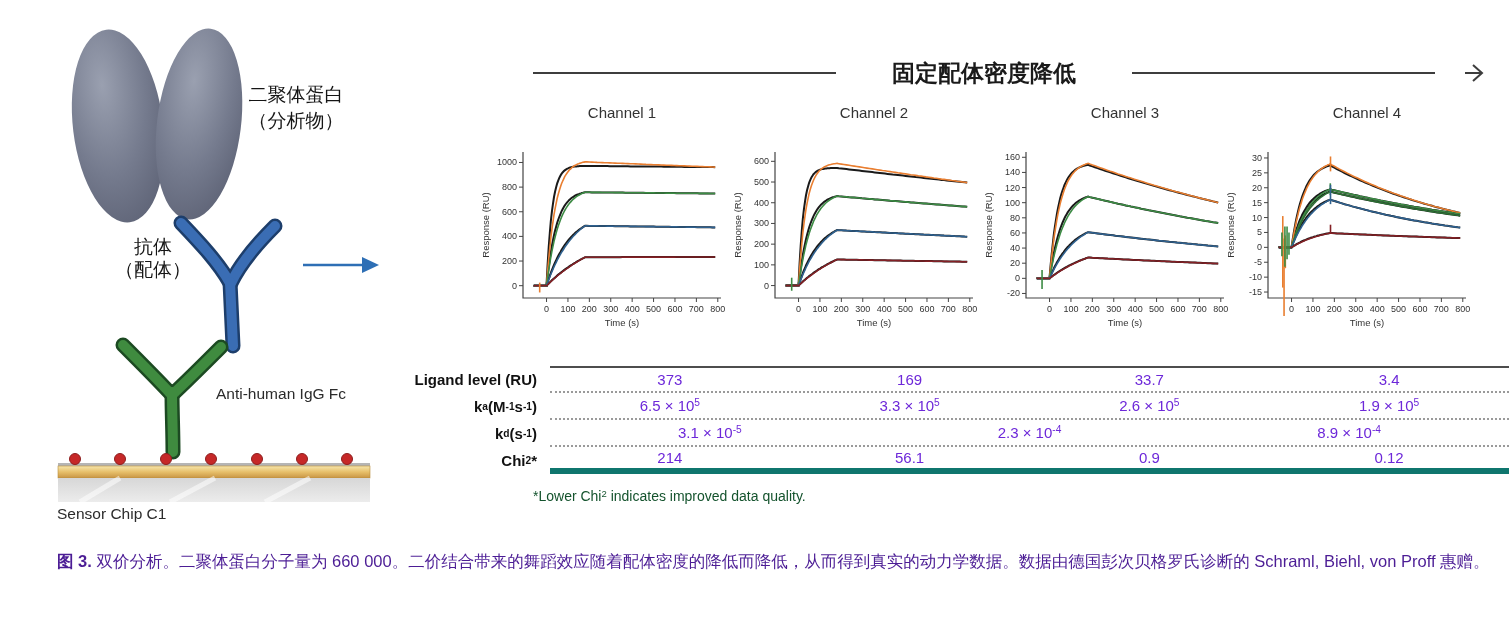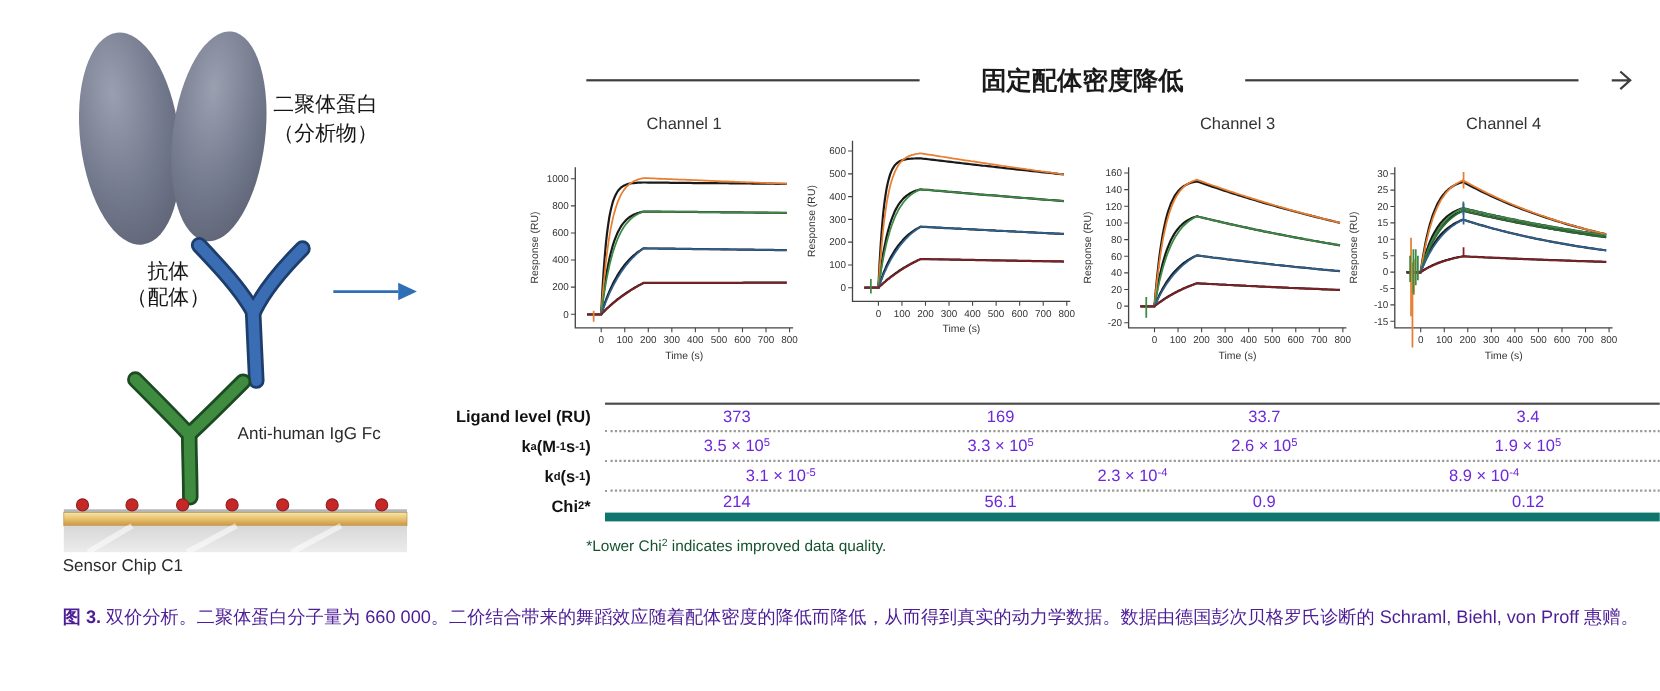--- a/index.html
+++ b/index.html
@@ -20,21 +20,21 @@
   svg text.dlab{font-size:19px;fill:#151515;font-family:"Liberation Sans",sans-serif;}
   svg text.dlab-s{font-size:15.5px;fill:#2b2b2b;font-family:"Liberation Sans",sans-serif;}
   
   .ktable{position:absolute;left:0;top:366px;width:1509px;}
   .trow{display:flex;height:27px;justify-content:flex-end;}
   .tlabel{width:520px;text-align:right;font-weight:bold;font-size:15px;color:#111;
           display:flex;align-items:center;justify-content:flex-end;}
   .tcells{margin-left:13px;width:959px;display:flex;align-items:center;}
   .trow:nth-child(1) .tcells{border-top:2px solid #4d4d4d;}
   .trow:nth-child(1) .tcells,.trow:nth-child(2) .tcells,.trow:nth-child(3) .tcells{border-bottom:2px dotted #9a9a9a;}
-  .trow:nth-child(4) .tcells{border-bottom:8px solid #0f766e;}
+  .trow:nth-child(4) .tcells{border-bottom:6px solid #0f766e;}
   .tcell{flex:1;text-align:center;font-size:15px;color:#6d28d9;}
   .sup{font-size:68%;vertical-align:0.45em;}
   .sub{font-size:68%;vertical-align:-0.25em;}
   .b{font-weight:bold;}
   .footnote{position:absolute;left:533px;top:488px;font-size:14px;color:#14532d;}
   .caption{position:absolute;left:57px;top:549px;width:1440px;font-size:16.5px;
            line-height:1.5;color:#4c1d95;}
 </style>
 </head>
 <body>
@@ -173,20 +173,21 @@
         <path d="M56.7,157.7 L69.3,157.7 L69.5,157.7 L70.6,154.3 L71.7,151.0 L72.8,147.9 L73.8,144.9 L74.9,142.1 L76.0,139.4 L77.0,136.9 L78.1,134.4 L79.2,132.1 L80.2,129.9 L81.3,127.8 L82.4,125.8 L83.5,123.9 L84.5,122.0 L85.6,120.3 L86.7,118.6 L87.7,117.0 L88.8,115.5 L89.9,114.1 L91.0,112.7 L92.0,111.4 L93.1,110.2 L94.2,109.0 L95.2,107.9 L96.3,106.8 L97.4,105.8 L98.4,104.8 L99.5,103.8 L100.6,103.0 L101.7,102.1 L102.7,101.3 L103.8,100.5 L104.9,99.8 L105.9,99.1 L107.0,98.4 L108.1,97.8 L109.8,97.8 L112.4,97.9 L114.9,97.9 L117.5,97.9 L120.1,97.9 L122.6,98.0 L125.2,98.0 L127.8,98.0 L130.3,98.1 L132.9,98.1 L135.5,98.1 L138.0,98.2 L140.6,98.2 L143.2,98.2 L145.7,98.3 L148.3,98.3 L150.9,98.3 L153.5,98.4 L156.0,98.4 L158.6,98.4 L161.2,98.5 L163.7,98.5 L166.3,98.5 L168.9,98.6 L171.4,98.6 L174.0,98.6 L176.6,98.6 L179.1,98.7 L181.7,98.7 L184.3,98.7 L186.8,98.8 L189.4,98.8 L192.0,98.8 L194.6,98.9 L197.1,98.9 L199.7,98.9 L202.3,99.0 L204.8,99.0 L207.4,99.0 L210.0,99.1 L212.5,99.1 L215.1,99.1 L217.7,99.1 L220.2,99.2 L222.8,99.2 L225.4,99.2 L227.9,99.3 L230.5,99.3 L233.1,99.3 L235.7,99.4 L238.2,99.4" fill="none" stroke="#1a1a1a" stroke-width="2"></path>
         <path d="M56.7,157.7 L69.3,157.7 L69.5,157.7 L70.6,156.6 L71.7,155.5 L72.8,154.4 L73.8,153.4 L74.9,152.3 L76.0,151.3 L77.0,150.4 L78.1,149.4 L79.2,148.5 L80.2,147.5 L81.3,146.6 L82.4,145.7 L83.5,144.9 L84.5,144.0 L85.6,143.2 L86.7,142.4 L87.7,141.6 L88.8,140.8 L89.9,140.0 L91.0,139.3 L92.0,138.6 L93.1,137.8 L94.2,137.1 L95.2,136.5 L96.3,135.8 L97.4,135.1 L98.4,134.5 L99.5,133.8 L100.6,133.2 L101.7,132.6 L102.7,132.0 L103.8,131.4 L104.9,130.9 L105.9,130.3 L107.0,129.8 L108.1,129.2 L109.8,129.2 L112.4,129.2 L114.9,129.2 L117.5,129.2 L120.1,129.2 L122.6,129.2 L125.2,129.2 L127.8,129.2 L130.3,129.2 L132.9,129.2 L135.5,129.2 L138.0,129.2 L140.6,129.2 L143.2,129.2 L145.7,129.1 L148.3,129.1 L150.9,129.1 L153.5,129.1 L156.0,129.1 L158.6,129.1 L161.2,129.1 L163.7,129.1 L166.3,129.1 L168.9,129.1 L171.4,129.1 L174.0,129.1 L176.6,129.1 L179.1,129.1 L181.7,129.1 L184.3,129.1 L186.8,129.1 L189.4,129.1 L192.0,129.1 L194.6,129.1 L197.1,129.1 L199.7,129.0 L202.3,129.0 L204.8,129.0 L207.4,129.0 L210.0,129.0 L212.5,129.0 L215.1,129.0 L217.7,129.0 L220.2,129.0 L222.8,129.0 L225.4,129.0 L227.9,129.0 L230.5,129.0 L233.1,129.0 L235.7,129.0 L238.2,129.0" fill="none" stroke="#1a1a1a" stroke-width="2"></path>
         <path d="M56.7,157.7 L69.3,157.7 L69.5,157.7 L70.6,143.6 L71.7,131.1 L72.8,120.0 L73.8,110.1 L74.9,101.4 L76.0,93.6 L77.0,86.7 L78.1,80.6 L79.2,75.1 L80.2,70.3 L81.3,66.0 L82.4,62.2 L83.5,58.8 L84.5,55.8 L85.6,53.2 L86.7,50.8 L87.7,48.7 L88.8,46.9 L89.9,45.2 L91.0,43.7 L92.0,42.4 L93.1,41.3 L94.2,40.3 L95.2,39.3 L96.3,38.5 L97.4,37.8 L98.4,37.2 L99.5,36.6 L100.6,36.1 L101.7,35.7 L102.7,35.3 L103.8,34.9 L104.9,34.6 L105.9,34.3 L107.0,34.1 L108.1,33.9 L109.8,33.9 L112.4,34.0 L114.9,34.1 L117.5,34.2 L120.1,34.4 L122.6,34.5 L125.2,34.6 L127.8,34.7 L130.3,34.8 L132.9,34.9 L135.5,35.0 L138.0,35.1 L140.6,35.2 L143.2,35.3 L145.7,35.4 L148.3,35.5 L150.9,35.6 L153.5,35.7 L156.0,35.8 L158.6,35.9 L161.2,36.0 L163.7,36.1 L166.3,36.2 L168.9,36.4 L171.4,36.5 L174.0,36.6 L176.6,36.7 L179.1,36.8 L181.7,36.9 L184.3,37.0 L186.8,37.1 L189.4,37.2 L192.0,37.3 L194.6,37.4 L197.1,37.5 L199.7,37.6 L202.3,37.7 L204.8,37.8 L207.4,37.9 L210.0,38.0 L212.5,38.1 L215.1,38.2 L217.7,38.3 L220.2,38.4 L222.8,38.5 L225.4,38.6 L227.9,38.7 L230.5,38.8 L233.1,38.9 L235.7,39.0 L238.2,39.1" fill="none" stroke="#e97e30" stroke-width="1.6"></path>
         <path d="M56.7,157.7 L69.3,157.7 L69.5,157.7 L70.6,149.6 L71.7,142.2 L72.8,135.4 L73.8,129.2 L74.9,123.4 L76.0,118.2 L77.0,113.4 L78.1,109.0 L79.2,104.9 L80.2,101.2 L81.3,97.8 L82.4,94.7 L83.5,91.8 L84.5,89.1 L85.6,86.7 L86.7,84.5 L87.7,82.5 L88.8,80.6 L89.9,78.9 L91.0,77.3 L92.0,75.9 L93.1,74.6 L94.2,73.4 L95.2,72.3 L96.3,71.2 L97.4,70.3 L98.4,69.4 L99.5,68.6 L100.6,67.9 L101.7,67.3 L102.7,66.7 L103.8,66.1 L104.9,65.6 L105.9,65.1 L107.0,64.7 L108.1,64.3 L109.8,64.3 L112.4,64.3 L114.9,64.4 L117.5,64.4 L120.1,64.4 L122.6,64.4 L125.2,64.5 L127.8,64.5 L130.3,64.5 L132.9,64.5 L135.5,64.5 L138.0,64.6 L140.6,64.6 L143.2,64.6 L145.7,64.6 L148.3,64.7 L150.9,64.7 L153.5,64.7 L156.0,64.7 L158.6,64.8 L161.2,64.8 L163.7,64.8 L166.3,64.8 L168.9,64.9 L171.4,64.9 L174.0,64.9 L176.6,64.9 L179.1,65.0 L181.7,65.0 L184.3,65.0 L186.8,65.0 L189.4,65.1 L192.0,65.1 L194.6,65.1 L197.1,65.1 L199.7,65.2 L202.3,65.2 L204.8,65.2 L207.4,65.2 L210.0,65.3 L212.5,65.3 L215.1,65.3 L217.7,65.3 L220.2,65.3 L222.8,65.4 L225.4,65.4 L227.9,65.4 L230.5,65.4 L233.1,65.5 L235.7,65.5 L238.2,65.5" fill="none" stroke="#3c8b44" stroke-width="1.6"></path>
         <path d="M56.7,157.7 L69.3,157.7 L69.5,157.7 L70.6,154.7 L71.7,151.8 L72.8,149.0 L73.8,146.3 L74.9,143.7 L76.0,141.2 L77.0,138.8 L78.1,136.5 L79.2,134.3 L80.2,132.2 L81.3,130.1 L82.4,128.1 L83.5,126.2 L84.5,124.4 L85.6,122.7 L86.7,121.0 L87.7,119.3 L88.8,117.8 L89.9,116.3 L91.0,114.8 L92.0,113.4 L93.1,112.1 L94.2,110.8 L95.2,109.5 L96.3,108.3 L97.4,107.2 L98.4,106.1 L99.5,105.0 L100.6,104.0 L101.7,103.0 L102.7,102.0 L103.8,101.1 L104.9,100.2 L105.9,99.4 L107.0,98.6 L108.1,97.8 L109.8,97.8 L112.4,97.9 L114.9,97.9 L117.5,97.9 L120.1,97.9 L122.6,98.0 L125.2,98.0 L127.8,98.0 L130.3,98.1 L132.9,98.1 L135.5,98.1 L138.0,98.2 L140.6,98.2 L143.2,98.2 L145.7,98.3 L148.3,98.3 L150.9,98.3 L153.5,98.4 L156.0,98.4 L158.6,98.4 L161.2,98.5 L163.7,98.5 L166.3,98.5 L168.9,98.6 L171.4,98.6 L174.0,98.6 L176.6,98.6 L179.1,98.7 L181.7,98.7 L184.3,98.7 L186.8,98.8 L189.4,98.8 L192.0,98.8 L194.6,98.9 L197.1,98.9 L199.7,98.9 L202.3,99.0 L204.8,99.0 L207.4,99.0 L210.0,99.1 L212.5,99.1 L215.1,99.1 L217.7,99.1 L220.2,99.2 L222.8,99.2 L225.4,99.2 L227.9,99.3 L230.5,99.3 L233.1,99.3 L235.7,99.4 L238.2,99.4" fill="none" stroke="#2f618f" stroke-width="1.6"></path>
         <path d="M56.7,157.7 L69.3,157.7 L69.5,157.7 L70.6,156.6 L71.7,155.6 L72.8,154.6 L73.8,153.6 L74.9,152.6 L76.0,151.7 L77.0,150.7 L78.1,149.8 L79.2,148.9 L80.2,148.0 L81.3,147.1 L82.4,146.2 L83.5,145.4 L84.5,144.6 L85.6,143.7 L86.7,142.9 L87.7,142.1 L88.8,141.3 L89.9,140.6 L91.0,139.8 L92.0,139.1 L93.1,138.3 L94.2,137.6 L95.2,136.9 L96.3,136.2 L97.4,135.5 L98.4,134.8 L99.5,134.2 L100.6,133.5 L101.7,132.9 L102.7,132.2 L103.8,131.6 L104.9,131.0 L105.9,130.4 L107.0,129.8 L108.1,129.2 L109.8,129.2 L112.4,129.2 L114.9,129.2 L117.5,129.2 L120.1,129.2 L122.6,129.2 L125.2,129.2 L127.8,129.2 L130.3,129.2 L132.9,129.2 L135.5,129.2 L138.0,129.2 L140.6,129.2 L143.2,129.2 L145.7,129.1 L148.3,129.1 L150.9,129.1 L153.5,129.1 L156.0,129.1 L158.6,129.1 L161.2,129.1 L163.7,129.1 L166.3,129.1 L168.9,129.1 L171.4,129.1 L174.0,129.1 L176.6,129.1 L179.1,129.1 L181.7,129.1 L184.3,129.1 L186.8,129.1 L189.4,129.1 L192.0,129.1 L194.6,129.1 L197.1,129.1 L199.7,129.0 L202.3,129.0 L204.8,129.0 L207.4,129.0 L210.0,129.0 L212.5,129.0 L215.1,129.0 L217.7,129.0 L220.2,129.0 L222.8,129.0 L225.4,129.0 L227.9,129.0 L230.5,129.0 L233.1,129.0 L235.7,129.0 L238.2,129.0" fill="none" stroke="#842025" stroke-width="1.6"></path>
         <line x1="62.696216216216214" x2="62.696216216216214" y1="164.45569620253164" y2="154.59915611814347" stroke="#e97e30" stroke-width="1.6"></line>
       </svg>
   </div>
   <div class="channel" style="left:729px">
+    <div class="ch-title">Channel 2</div>
     <svg width="250" height="210">
         <path d="M46,24 V170 H244" fill="none" stroke="#444" stroke-width="1.2"></path>
         <line x1="42" y1="157.5744680851064" x2="46" y2="157.5744680851064" stroke="#444" stroke-width="1"></line>
         <text x="40" y="160.5744680851064" text-anchor="end" class="tick">0</text>
         <line x1="42" y1="136.86524822695037" x2="46" y2="136.86524822695037" stroke="#444" stroke-width="1"></line>
         <text x="40" y="139.86524822695037" text-anchor="end" class="tick">100</text>
         <line x1="42" y1="116.15602836879432" x2="46" y2="116.15602836879432" stroke="#444" stroke-width="1"></line>
         <text x="40" y="119.15602836879432" text-anchor="end" class="tick">200</text>
         <line x1="42" y1="95.4468085106383" x2="46" y2="95.4468085106383" stroke="#444" stroke-width="1"></line>
         <text x="40" y="98.4468085106383" text-anchor="end" class="tick">300</text>
@@ -364,21 +365,21 @@
       <div class="tlabel">
           <span>k</span>
           <span class="sub">a</span>
           <span> (M</span>
           <span class="sup">-1</span>
           <span> s</span>
           <span class="sup">-1</span>
           <span>)</span>
         </div>
       <div class="tcells">
-        <div class="tcell"><span>3.5 × 10</span><span class="sup">5</span></div>
+        <div class="tcell"><span>6.5 × 10</span><span class="sup">5</span></div>
         <div class="tcell"><span>3.3 × 10</span><span class="sup">5</span></div>
         <div class="tcell"><span>2.6 × 10</span><span class="sup">5</span></div>
         <div class="tcell"><span>1.9 × 10</span><span class="sup">5</span></div>
       </div>
     </div>
     <div class="trow">
       <div class="tlabel">
           <span>k</span>
           <span class="sub">d</span>
           <span> (s</span>

